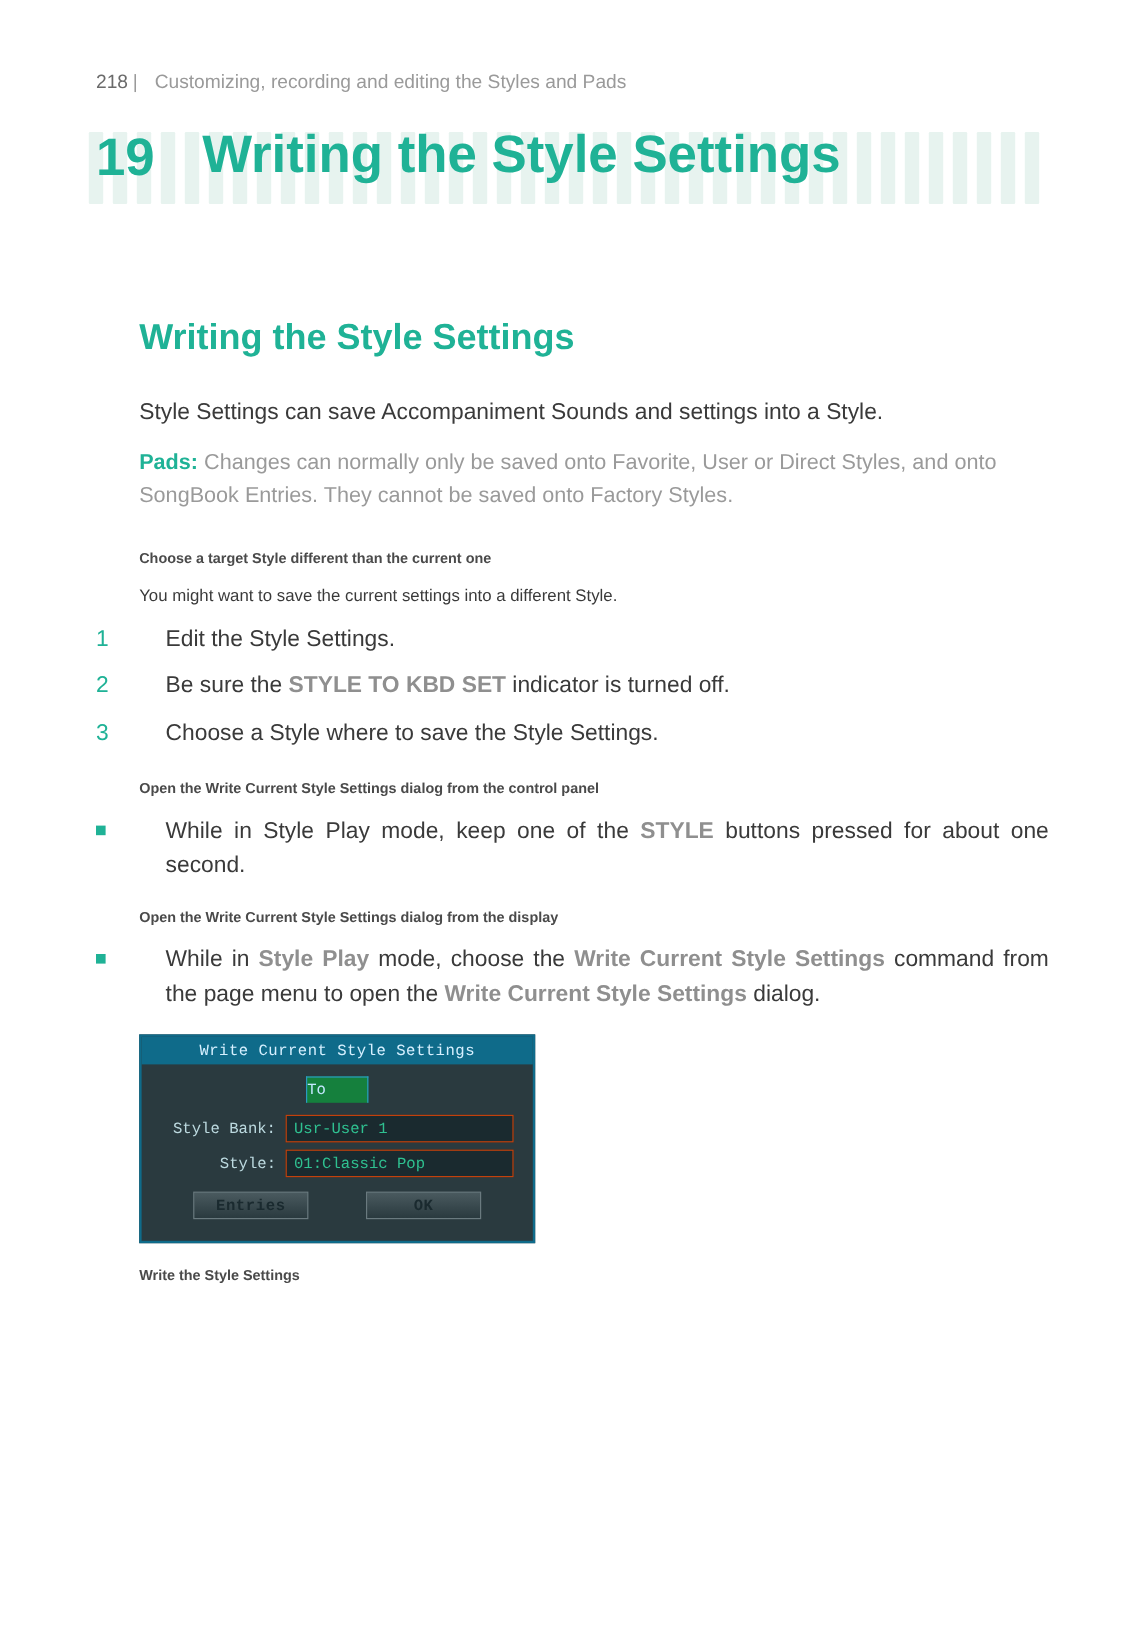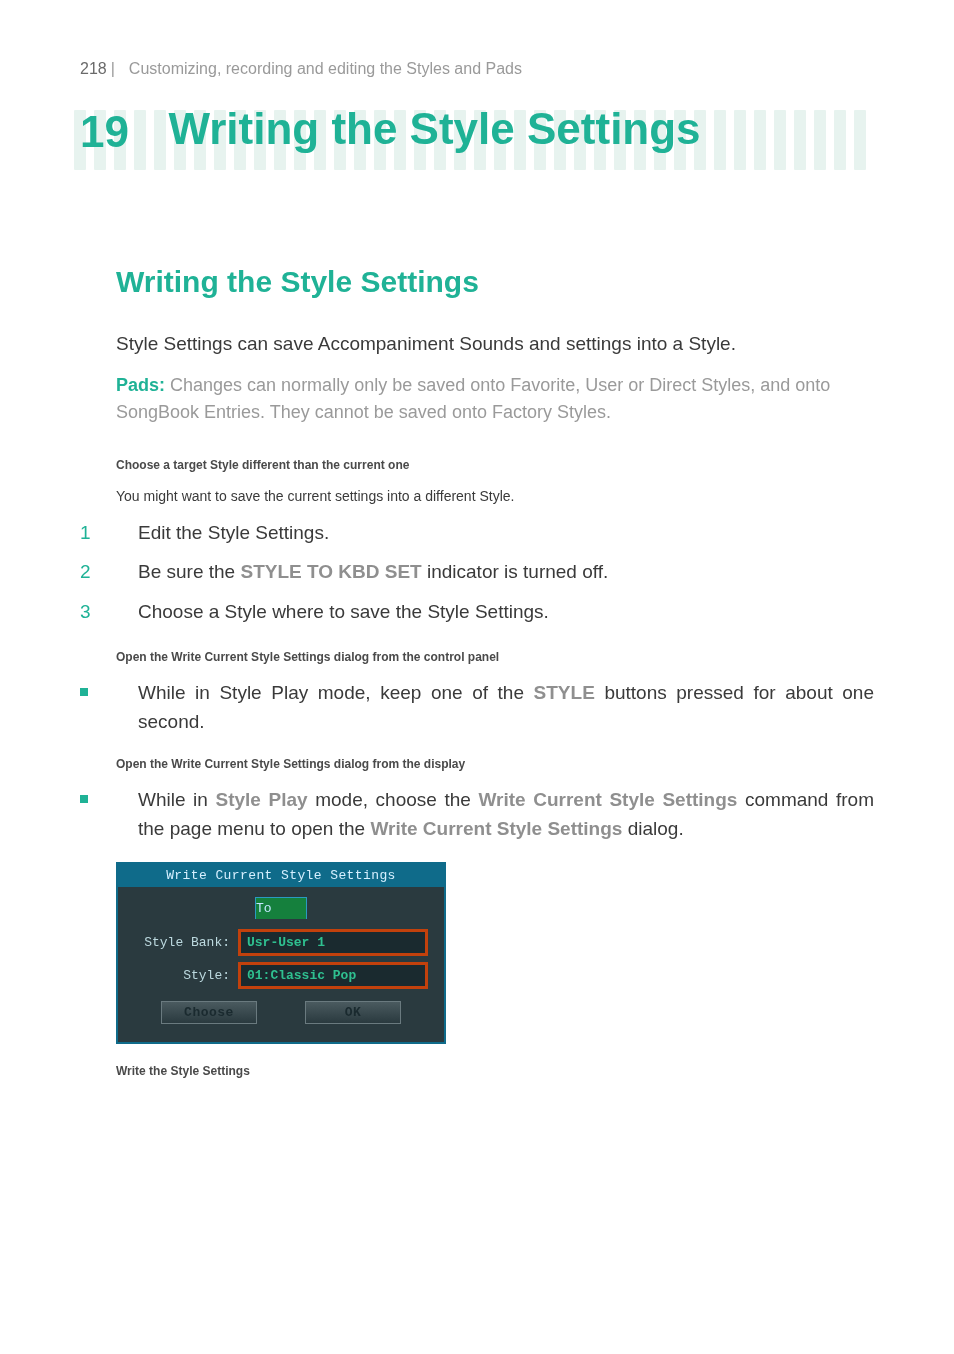--- a/index.html
+++ b/index.html
@@ -189,24 +189,23 @@
     gap: 8px;
   }
   .dialog-label {
     color: #bcd9df;
     width: 96px;
     text-align: right;
   }
   .dialog-field {
     flex: 1;
     background: #1a2a2f;
-    border: 3px solid #c2410c;
+    border: 1px solid #c2410c;
     color: #2fc090;
     padding: 3px 6px;
-    font-weight: bold;
   }
   .dialog-buttons {
     display: flex;
     gap: 48px;
     justify-content: center;
     padding: 6px 0 10px 0;
   }
   .dialog-btn {
     width: 96px;
     text-align: center;
@@ -317,21 +316,21 @@
         <div class="dialog-tab">To</div>
         <div class="dialog-row">
           <div class="dialog-label">Style Bank:</div>
           <div class="dialog-field">Usr-User 1</div>
         </div>
         <div class="dialog-row">
           <div class="dialog-label">Style:</div>
           <div class="dialog-field">01:Classic Pop</div>
         </div>
         <div class="dialog-buttons">
-          <div class="dialog-btn">Choose</div>
+          <div class="dialog-btn">Entries</div>
           <div class="dialog-btn">OK</div>
         </div>
       </div>
     </div>
 
     <p class="step-heading">Write the Style Settings</p>
 
   </div>
 </div>
 

